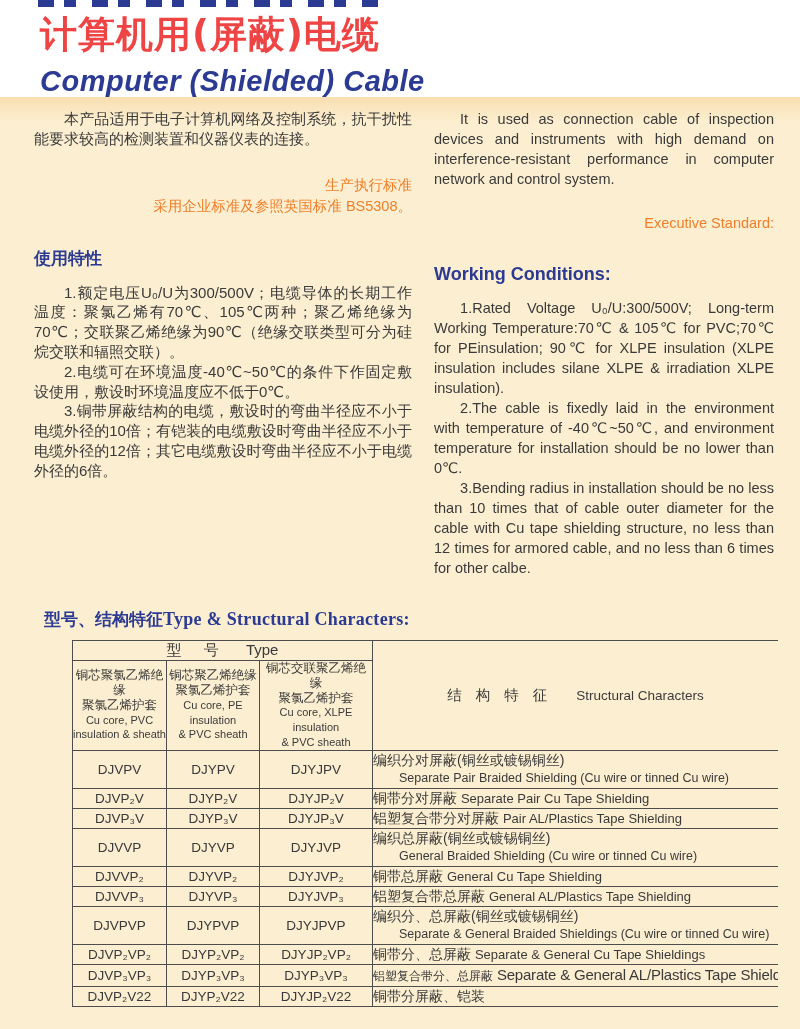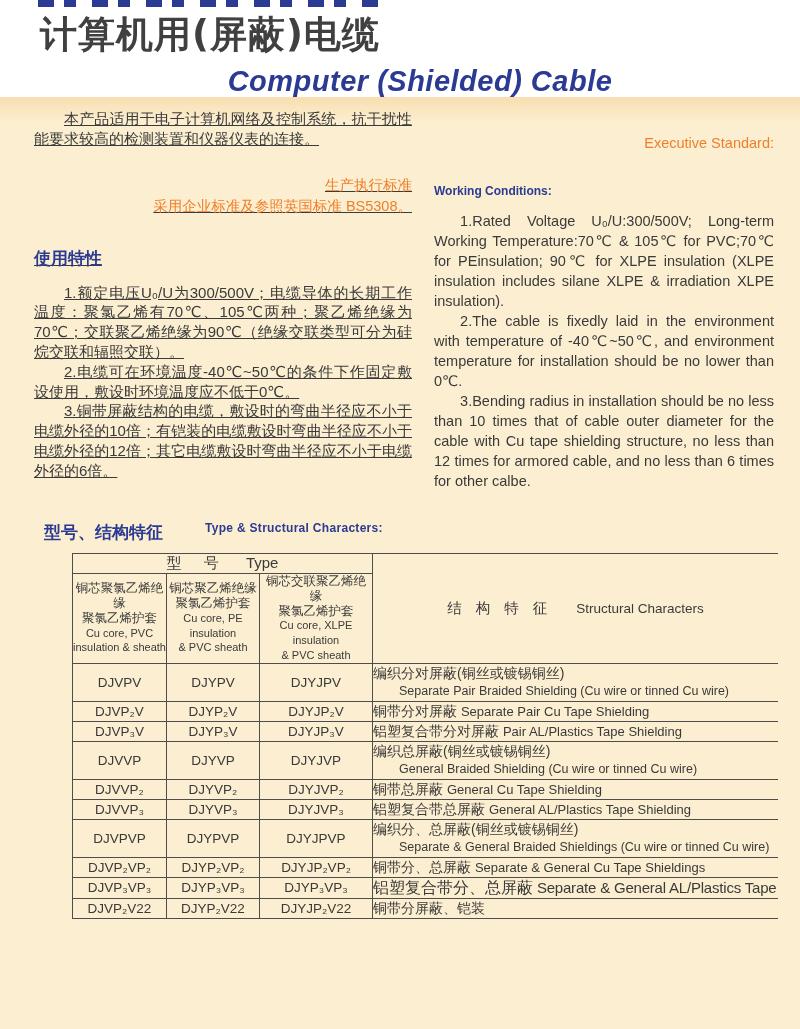--- a/index.html
+++ b/index.html
@@ -7,49 +7,48 @@
     width:800px;height:1029px;overflow:hidden;background:#ffffff;
     font-family:"Liberation Sans","DejaVu Sans",sans-serif;
     color:#3a3a3a;position:relative;
   }
   .top-marks{
     position:absolute;top:0;left:38px;width:350px;height:7px;
     background:repeating-linear-gradient(90deg,#2b3a92 0 16px,transparent 16px 26px,#2b3a92 26px 38px,transparent 38px 54px);
   }
   .header{padding:10px 0 0 40px;}
   .title-zh{
-    margin:0;font-size:37px;font-weight:900;color:#404040;letter-spacing:1px;
+    margin:0;font-size:37px;font-weight:900;color:#ef4444;letter-spacing:1px;
     font-family:"DejaVu Sans","Liberation Sans",sans-serif;
   }
   .title-en{
     margin:5px 0 0 0;font-size:29px;font-weight:bold;font-style:italic;color:#2b3a92;
     letter-spacing:0.5px;
-    text-align:center;
   }
   .content{
     position:absolute;top:97px;left:0;right:0;bottom:0;
     background:linear-gradient(#f8deb0,#fcefd1 26px);
     padding:12px 26px 0 34px;box-sizing:border-box;
   }
   .cols{display:flex;gap:22px;}
-  .col-left{width:378px;flex:none;text-decoration:underline;}
+  .col-left{width:378px;flex:none;}
   .col-right{flex:1;min-width:0;}
   p{margin:0;}
   .para-zh{font-size:15px;line-height:1.32;text-align:justify;text-indent:2em;color:#3a3a3a;}
   .para-en{font-size:14.5px;line-height:1.38;text-align:justify;color:#3a3a3a;}
   .indent-en{text-indent:1.8em;}
   .standard{color:#ef7f2a;font-size:14.5px;line-height:1.45;margin:26px 0 0 36px;text-align:right;}
   .standard .std-2{margin-left:4px;}
   .standard-en{margin:24px 0 0 26px;}
   .sec-head{
     font-size:17px;font-weight:bold;color:#2b3a92;margin:30px 0 0 0;
   }
-  .sec-head-en{font-size:12px;}
+  .sec-head-en{font-size:18px;}
   .body-paras{margin-top:13px;}
-  .section-row{margin:30px 0 0 10px;display:flex;align-items:flex-start;gap:42px;}
+  .section-row{margin:30px 0 0 10px;display:flex;align-items:center;font-family:Liberation Serif, serif;}
   .section-row .sec-head{margin:0;}
   .section-row .sec-head-en{letter-spacing:0.3px;}
 
   table.type-table{
     border-collapse:collapse;table-layout:fixed;
     margin:9px 0 0 38px;width:706px;color:#3a3a3a;
   }
   .type-table th,.type-table td{
     border:1.5px solid #4d4d4d;padding:0;font-weight:normal;
   }
@@ -60,21 +59,21 @@
   .th-col{font-size:12.5px;line-height:1.18;text-align:center;padding:4px 0 5px 0;}
   .th-col .en{font-size:11px;}
   .th-struct{font-size:14.5px;text-align:center;}
   .th-struct-zh{letter-spacing:5px;}
   .th-struct-en{margin-left:20px;font-size:13.5px;letter-spacing:0;}
   .type-cell{text-align:center;font-size:13.5px;line-height:19px;white-space:nowrap;}
   .desc-cell{font-size:14px;line-height:19px;padding:0 4px 0 7px;white-space:nowrap;overflow:hidden;}
   .desc-cell .desc-en{font-size:13px;}
   .desc-cell.two-line{line-height:17px;padding-top:1px;padding-bottom:1px;}
   .desc-cell.two-line .desc-en{font-size:12.5px;margin-left:26px;}
-  .desc-cell.tight .zh{font-size:16px;}
+  .desc-cell.tight .zh{font-size:12px;}
   .desc-cell.tight .desc-en{font-size:15px;letter-spacing:-0.2px;}
 </style>
 </head>
 <body>
 
 <div class="page">
   <div class="top-marks"></div>
 
   <header class="header">
     <h1 class="title-zh">计算机用(屏蔽)电缆</h1>
@@ -92,20 +91,21 @@
         </div>
         <h3 class="sec-head">使用特性</h3>
         <div class="body-paras">
           <p class="para-zh">1.额定电压U₀/U为300/500V；电缆导体的长期工作温度：聚氯乙烯有70℃、105℃两种；聚乙烯绝缘为70℃；交联聚乙烯绝缘为90℃（绝缘交联类型可分为硅烷交联和辐照交联）。</p>
           <p class="para-zh">2.电缆可在环境温度-40℃~50℃的条件下作固定敷设使用，敷设时环境温度应不低于0℃。</p>
           <p class="para-zh">3.铜带屏蔽结构的电缆，敷设时的弯曲半径应不小于电缆外径的10倍；有铠装的电缆敷设时弯曲半径应不小于电缆外径的12倍；其它电缆敷设时弯曲半径应不小于电缆外径的6倍。</p>
         </div>
       </div>
 
       <div class="col-right">
+        <p class="para-en indent-en">It is used as connection cable of inspection devices and instruments with high demand on interference-resistant performance in computer network and control system.</p>
         <div class="standard standard-en">
           <div>Executive Standard:</div>
         </div>
         <h3 class="sec-head sec-head-en">Working Conditions:</h3>
         <div class="body-paras">
           <p class="para-en indent-en">1.Rated Voltage U₀/U:300/500V;  Long-term Working Temperature:70℃ &amp; 105℃ for PVC;70℃ for PEinsulation; 90℃ for XLPE insulation (XLPE insulation includes silane XLPE &amp; irradiation XLPE insulation).</p>
           <p class="para-en indent-en">2.The cable is fixedly laid in the environment with temperature of -40℃~50℃, and environment temperature for installation  should be no lower than 0℃.</p>
           <p class="para-en indent-en">3.Bending radius in installation should be no less than 10 times that of cable outer diameter for the cable with Cu tape shielding structure, no less than 12 times for armored cable, and no less than 6 times for other calbe.</p>
         </div>
       </div>

